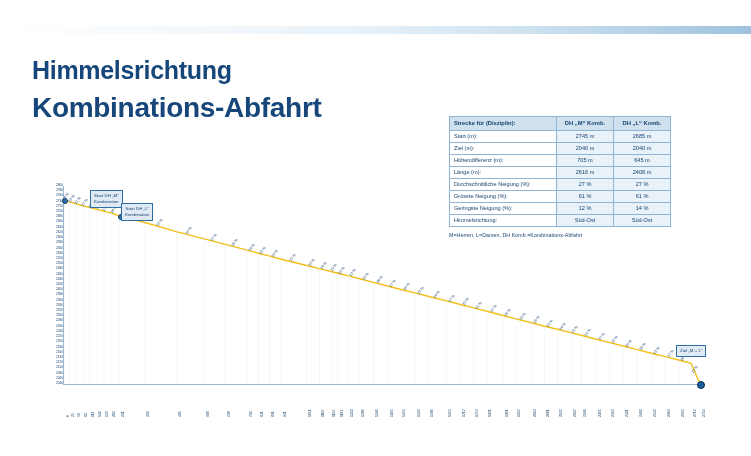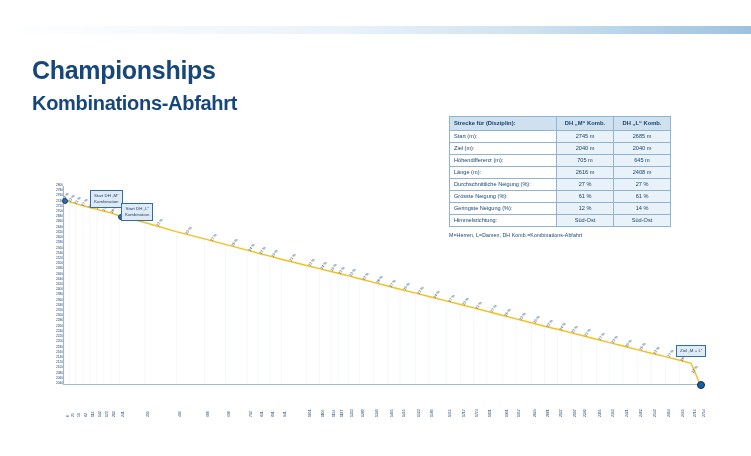--- a/index.html
+++ b/index.html
@@ -39,21 +39,21 @@
     background:linear-gradient(100deg,#ffffff 0%,#eaf3fa 45%,#cfe2f0 70%,#9dc2de 100%);
   }
 
   
   .title{
     position:absolute;left:32px;top:56px;
     font-size:25px;font-weight:bold;color:#17477a;letter-spacing:-0.3px;
   }
   .title2{
     position:absolute;left:32px;top:92px;
-    font-size:20px;font-weight:bold;color:#17477a;letter-spacing:-0.3px;
+    font-size:28px;font-weight:bold;color:#17477a;letter-spacing:-0.3px;
   }
 
   
   .info-table{
     position:absolute;left:449px;top:116px;width:222px;
     border-collapse:collapse;font-size:5.6px;color:#16436f;
   }
   .info-table th,.info-table td{
     border:1px solid #8fb4d4;padding:2px 4px;line-height:1.25;
   }
@@ -114,21 +114,21 @@
     background:#ffffff;
   }
 </style>
 </head>
 <body>
 
 <div class="page">
 
   <div class="sub-band"></div>
 
-  <div class="title">Championships</div>
+  <div class="title">Himmelsrichtung</div>
   <div class="title2">Kombinations-Abfahrt</div>
 
   <table class="info-table">
     <thead>
       <tr>
         <th>Strecke für (Disziplin):</th>
         <th class="col">DH „M“ Komb.</th>
         <th class="col">DH „L“ Komb.</th>
       </tr>
     </thead>

